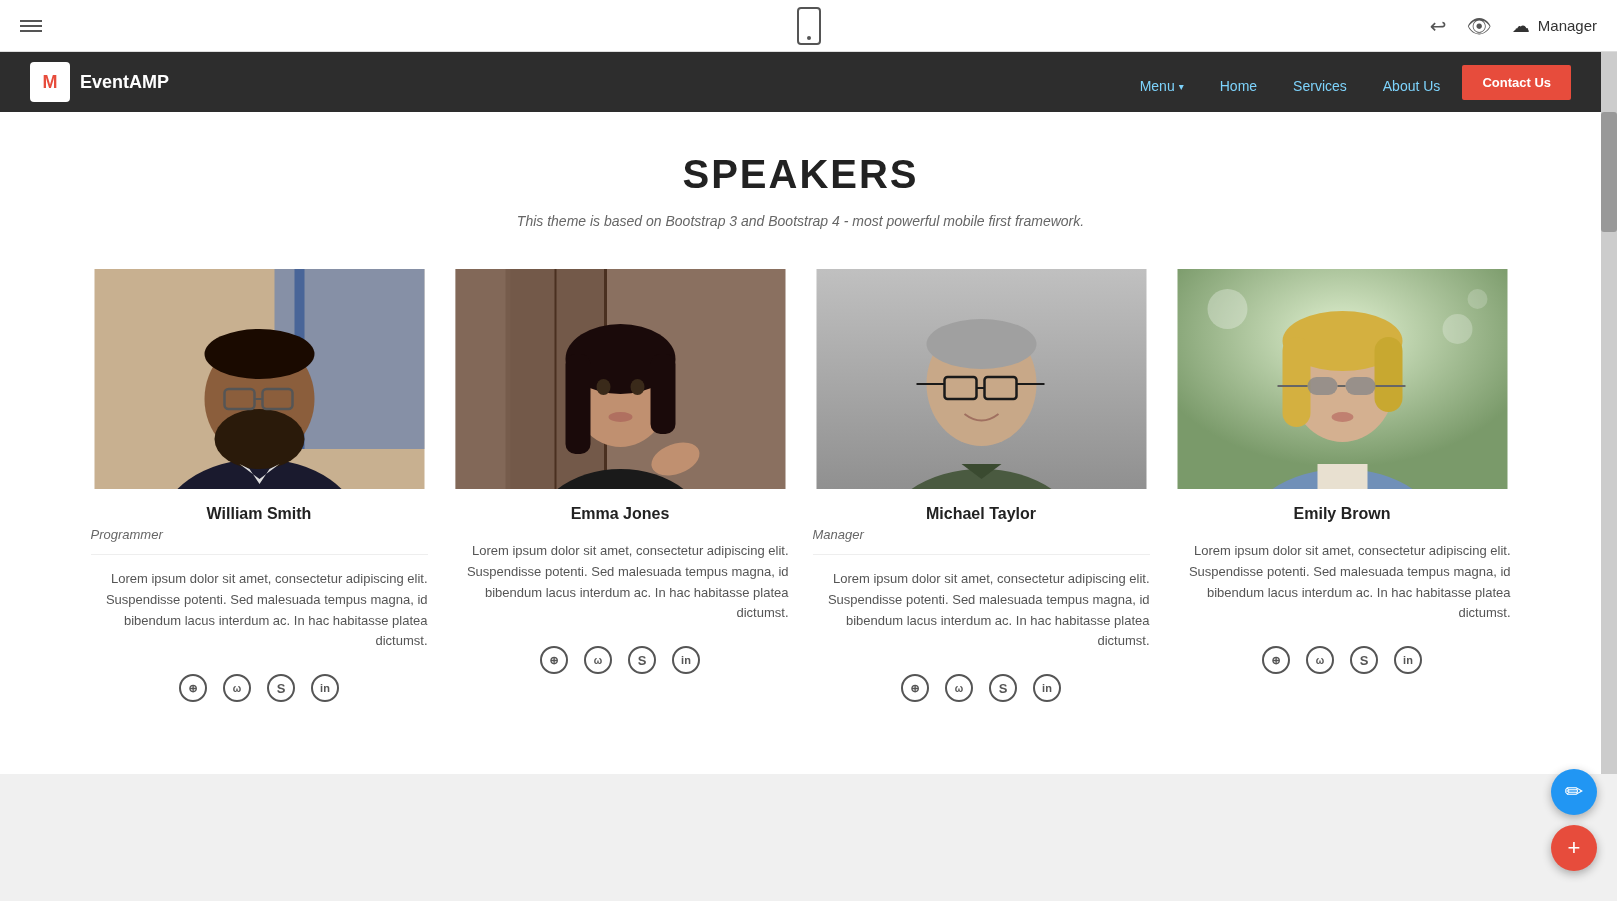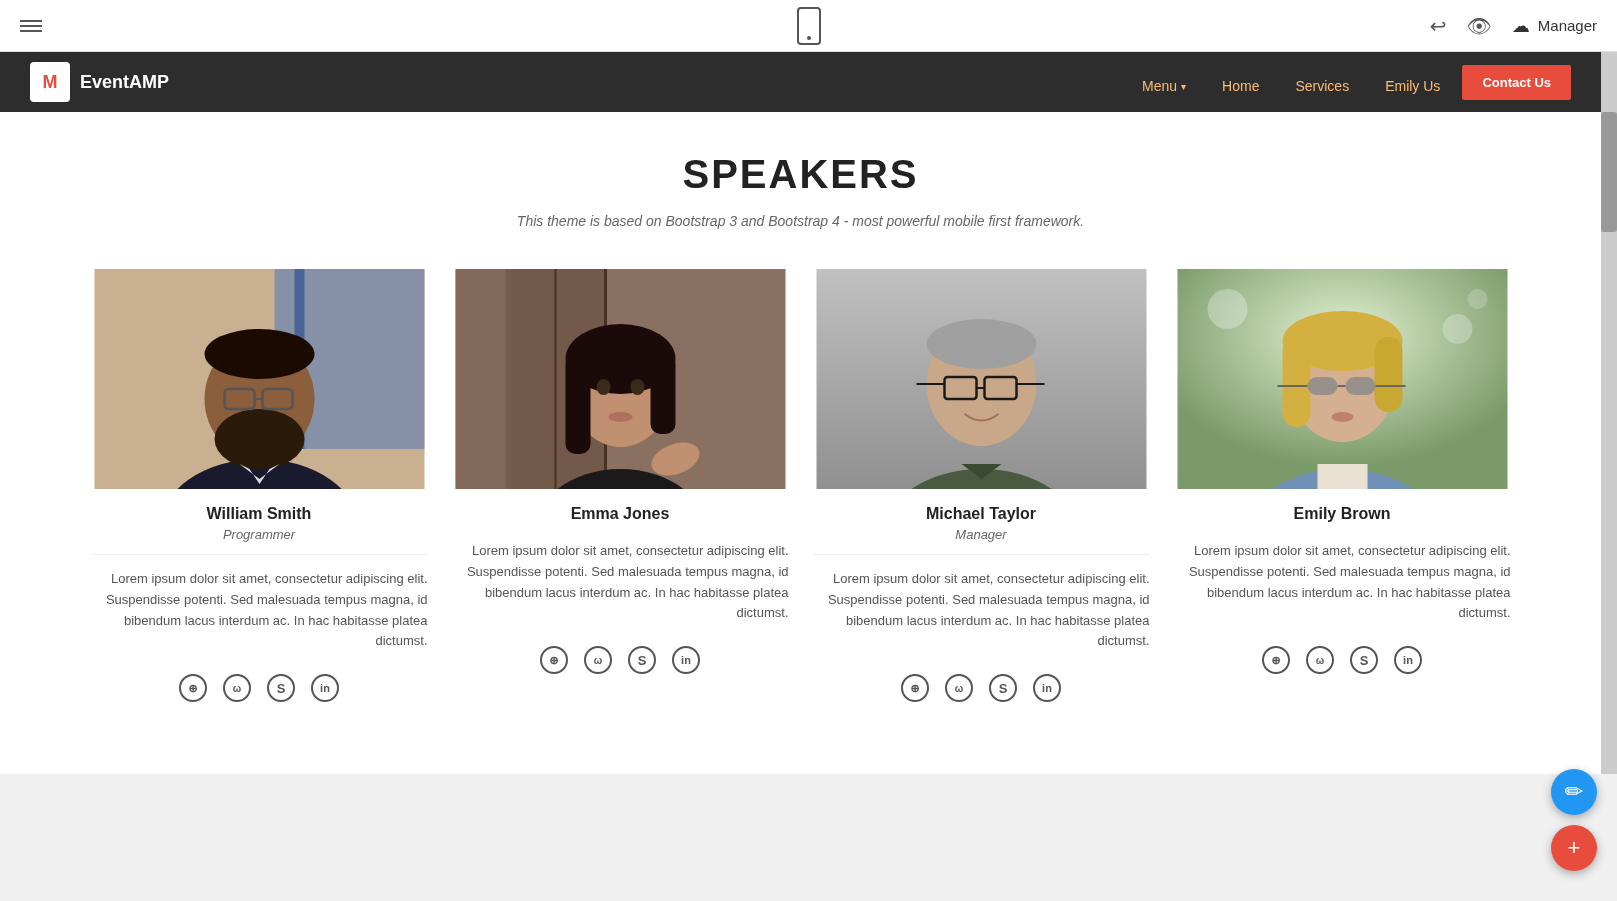--- a/index.html
+++ b/index.html
@@ -54,21 +54,21 @@
       padding: 0 30px;
     }
     .nav-logo { display: flex; align-items: center; gap: 10px; }
     .logo-icon {
       width: 40px; height: 40px; background: #fff; border-radius: 4px;
       display: flex; align-items: center; justify-content: center;
       font-weight: bold; font-size: 18px; color: #e74c3c;
     }
     .logo-text { color: #fff; font-size: 18px; font-weight: bold; }
     .nav-links { display: flex; align-items: center; gap: 8px; }
-    .nav-link { color: #fdba74; text-decoration: none; padding: 8px 14px; font-size: 14px; cursor: pointer; margin-top: 8px; }
+    .nav-link { color: #7dd3fc; text-decoration: none; padding: 8px 14px; font-size: 14px; cursor: pointer; margin-top: 8px; }
     .nav-menu { display: flex; align-items: center; gap: 4px; }
     .contact-btn {
       background: #e74c3c; color: #fff; border: none;
       padding: 10px 20px; font-size: 13px; font-weight: bold;
       cursor: pointer; border-radius: 2px;
     }
 
     
     .content { background: #fff; padding: 40px 7px; }
 
@@ -100,21 +100,20 @@
     .speaker-card { padding: 0 0 20px 0; }
 
     .speaker-name {
       text-align: center;
       font-weight: bold;
       font-size: 16px;
       color: #222;
       padding: 16px 10px 4px;
     }
     .speaker-role {
-      text-align: center;
       font-style: italic;
       font-size: 13px;
       color: #666;
       padding-bottom: 12px;
       border-bottom: 1px solid #eee;
       margin: 0 10px;
     }
     .speaker-desc {
       font-size: 13px;
       color: #555;
@@ -207,21 +206,21 @@
         </div>
         <span class="logo-text">EventAMP</span>
       </div>
       <div class="nav-links">
         <div class="nav-menu nav-link">
           <span>Menu</span>
           <span class="dropdown-arrow">▾</span>
         </div>
         <a class="nav-link">Home</a>
         <a class="nav-link">Services</a>
-        <a class="nav-link">Emily Us</a>
+        <a class="nav-link">About Us</a>
         <button class="contact-btn">Contact Us</button>
       </div>
     </nav>
 
     <div class="content">
       <h1 class="speakers-title">SPEAKERS</h1>
       <p class="speakers-subtitle">This theme is based on Bootstrap 3 and Bootstrap 4 - most powerful mobile first framework.</p>
 
       <div class="speakers-grid">
 

